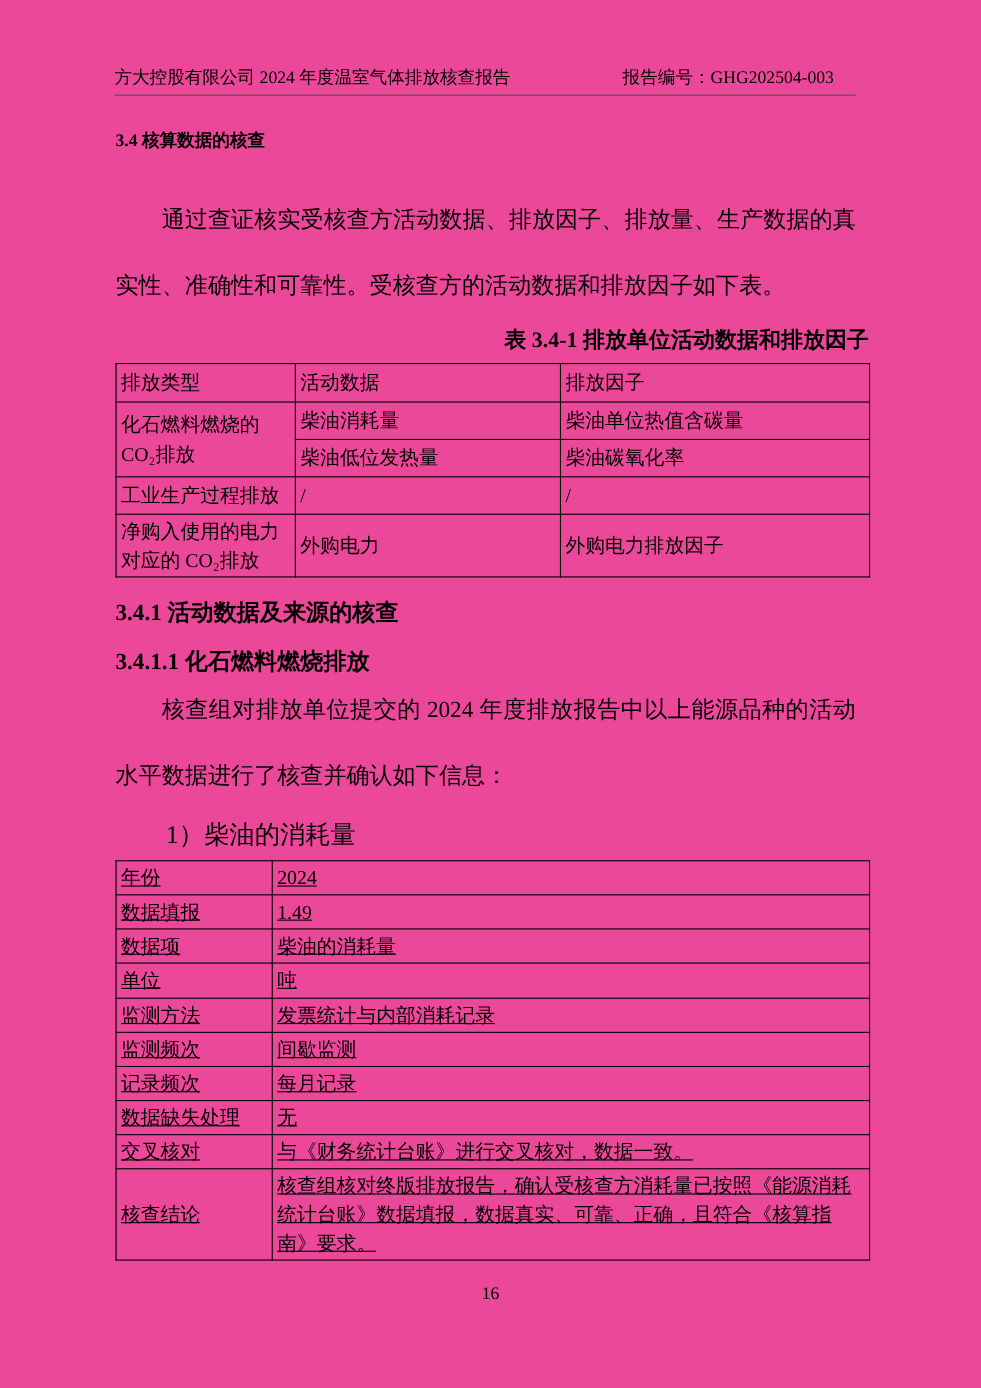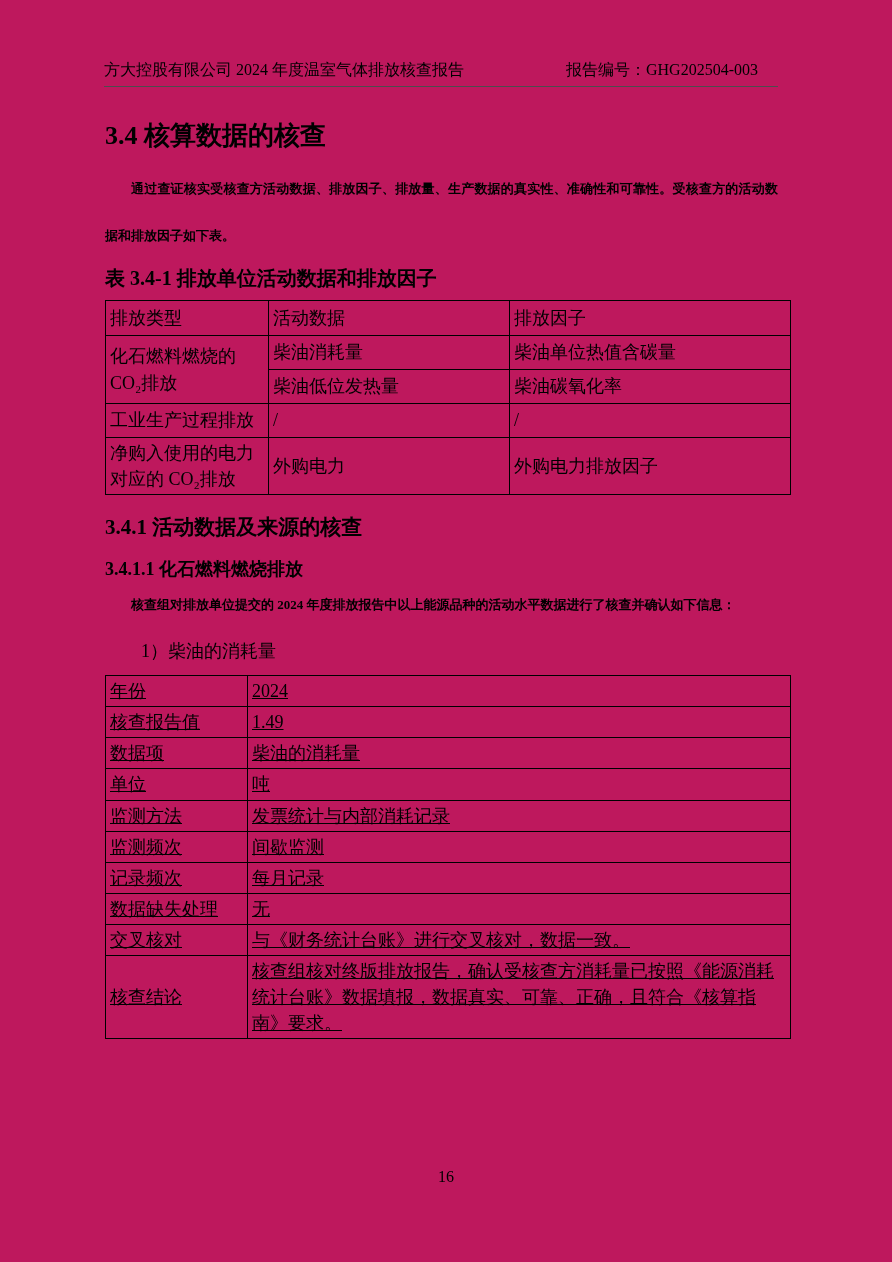--- a/index.html
+++ b/index.html
@@ -1,49 +1,49 @@
 <!DOCTYPE html>
 <html><head>
 <meta charset="utf-8">
 <style>
   * { margin:0; padding:0; box-sizing:border-box; }
   html,body { background:#fff; }
   .page {
     position:relative;
     width:892px; height:1262px;
-    background:#be185d;
+    background:#ec4899;
     overflow:hidden;
     font-family:"Liberation Serif","DejaVu Serif",serif;
     color:#000;
   }
   
   .doc-header {
     position:absolute; left:104px; top:60px; width:674px;
     display:flex; justify-content:space-between; align-items:flex-end;
     font-size:16px; padding-bottom:5px;
     border-bottom:1.5px solid #4d4d4d;
     white-space:nowrap;
   }
   .doc-header .right { padding-right:20px; }
 
   .main { position:absolute; left:105px; top:112px; width:685px; }
 
-  .h1 { font-size:26px; font-weight:bold; margin:6px 0 12px 0; }
+  .h1 { font-size:16px; font-weight:bold; margin:6px 0 30px 0; }
   .h2 { font-size:21px; font-weight:bold; margin:18px 0 0 0; }
-  .h3 { font-size:18px; font-weight:bold; margin:16px 0 0 0; }
+  .h3 { font-size:21px; font-weight:bold; margin:16px 0 0 0; }
 
   .body-p {
-    width:673px; font-size:13px; line-height:47px;
-    text-align:justify; text-indent:2em; margin:0;font-weight:bold;
+    width:673px; font-size:21px; line-height:60px;
+    text-align:justify; text-indent:2em; margin:0;
   }
   .body-p.tight { margin-top:8px; }
-  .list-line { width:673px; font-size:18px; line-height:47px; text-indent:2em; }
+  .list-line { width:673px; font-size:23px; line-height:47px; text-indent:2em; }
 
   .table-caption {
-    width:685px; text-align:left; font-size:20px; font-weight:bold;
+    width:685px; text-align:right; font-size:20px; font-weight:bold;
     margin:6px 0 8px 0;
   }
 
   table { border-collapse:collapse; width:685px; table-layout:fixed; }
   td {
     border:1px solid #000; text-align:left; vertical-align:middle;
     font-size:18px; padding:2px 4px; line-height:1.45;
   }
   .t1 td.c1 { width:163px; }
   .t1 td.c2 { width:241px; }
@@ -115,21 +115,21 @@
 
     <div class="list-line">1）柴油的消耗量</div>
 
     <table class="t2">
       <tbody>
           <tr>
             <td class="label-cell">年份</td>
             <td class="value-cell">2024</td>
           </tr>
           <tr>
-            <td class="label-cell">核查报告值</td>
+            <td class="label-cell">数据填报</td>
             <td class="value-cell">1.49</td>
           </tr>
           <tr>
             <td class="label-cell">数据项</td>
             <td class="value-cell">柴油的消耗量</td>
           </tr>
           <tr>
             <td class="label-cell">单位</td>
             <td class="value-cell">吨</td>
           </tr>

